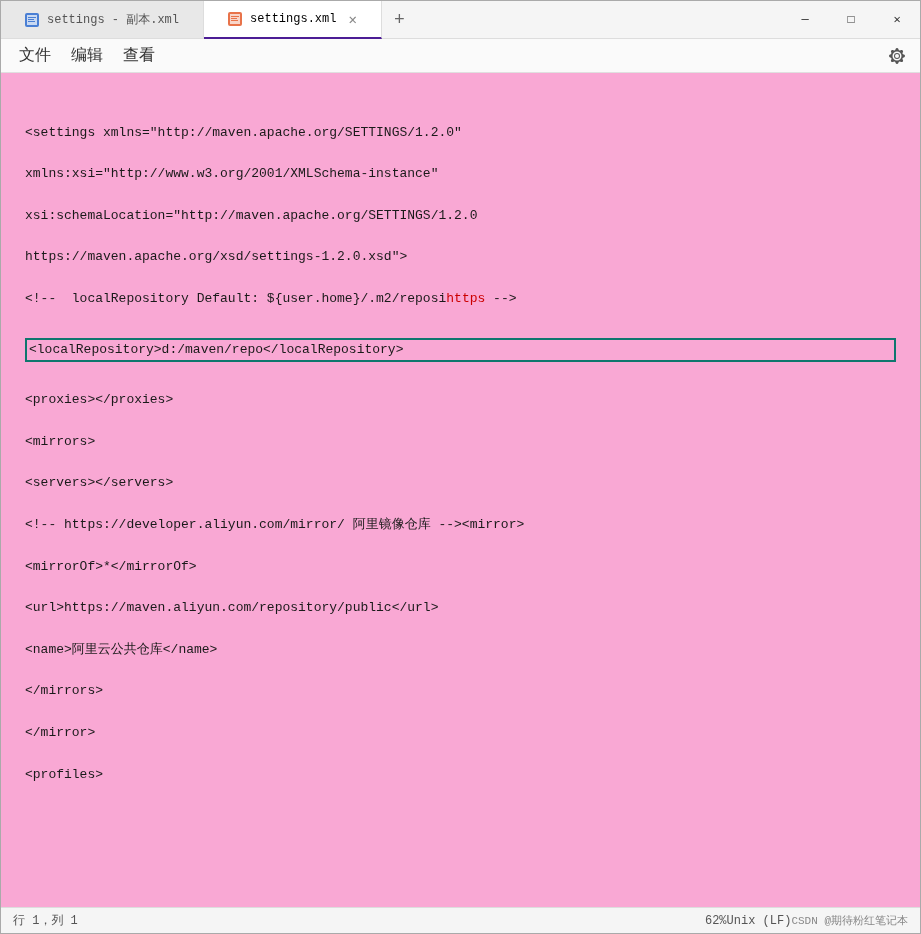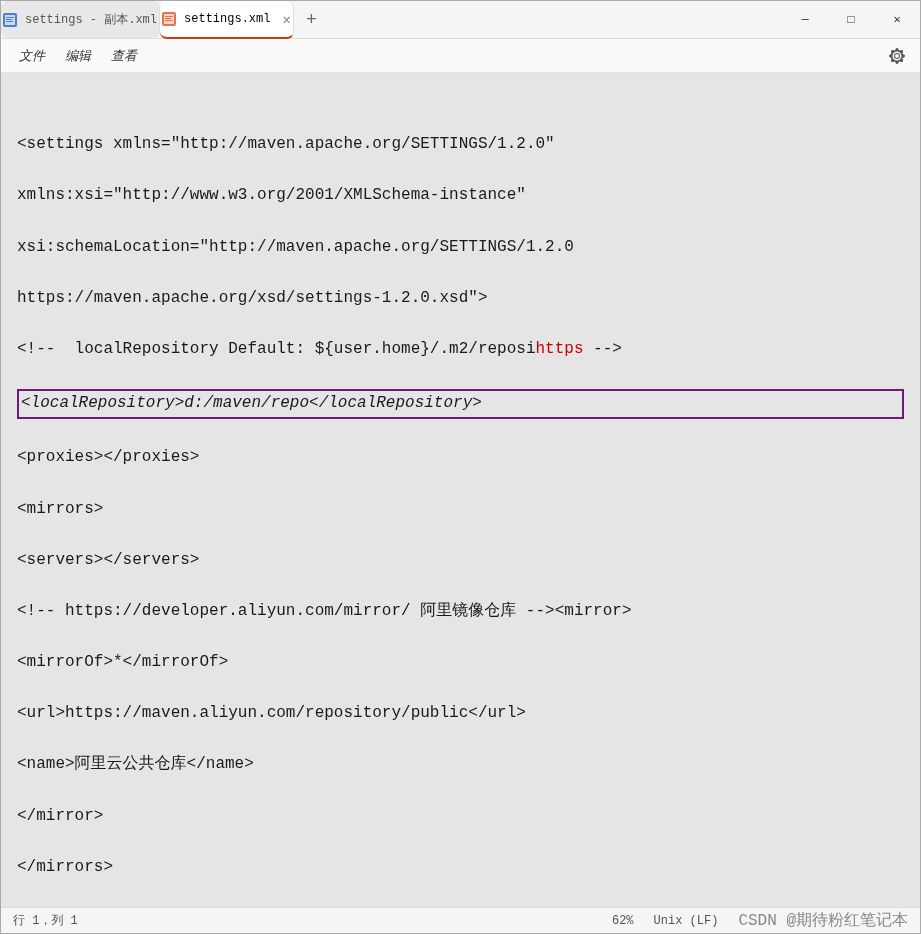--- a/index.html
+++ b/index.html
@@ -34,38 +34,37 @@
     .tabs-area {
       display: flex;
       align-items: stretch;
       height: 100%;
       flex: 1;
     }
 
     .tab {
       display: flex;
       align-items: center;
-      padding: 0 2px;
+      padding: 0 24px;
       font-size: 12px;
       color: #555;
       border-right: 1px solid #ddd;
       cursor: pointer;
       gap: 8px;
       background: #f5f5f5;
-      border-radius: 7px;
     }
 
     .tab.inactive {
       background: #e8e8e8;
     }
 
     .tab.active {
       background: #ffffff;
       color: #000;
-      border-bottom: 2px solid #c2410c;
+      border-bottom: 2px solid #4c1d95;
       margin-bottom: -1px;
     }
 
     .tab-icon {
       width: 14px;
       height: 14px;
       background: #4a7fd4;
       border-radius: 2px;
       display: flex;
       align-items: center;
@@ -115,92 +114,89 @@
       background: #fafafa;
       border-bottom: 1px solid #e0e0e0;
       display: flex;
       align-items: center;
       padding: 0 8px;
       flex-shrink: 0;
     }
 
     .menu-item {
       padding: 4px 10px;
-      font-size: 13px;
+      font-size: 16px;
       color: #333;
       cursor: pointer;
       border-radius: 3px;
-      font-style: italic;
     }
 
     .menu-spacer {
       flex: 1;
     }
 
     .settings-icon-btn {
       width: 30px;
       height: 30px;
       display: flex;
       align-items: center;
       justify-content: center;
       cursor: pointer;
       border-radius: 3px;
     }
 
     
     .editor-area {
       flex: 1;
-      background: #e5e5e5;
+      background: #f9a8d4;
       overflow: auto;
-      padding: 8px 16px;
-      font-size: 16px;
+      padding: 8px 24px;
+      font-size: 13px;
       line-height: 1.6;
       color: #1a1a1a;
       font-family: 'Consolas', 'Courier New', monospace;
       white-space: pre;
     }
 
     .code-line {
       display: block;
       white-space: pre;
     }
 
     .highlighted-line {
       display: block;
       background: transparent;
-      border: 2px solid #701a75;
+      border: 2px solid #0f766e;
       padding: 0 2px;
-      margin: 1px 0;
-      font-style: italic;
+      margin: 7px 0;
     }
 
     
     .statusbar {
       height: 26px;
       background: #f5f5f5;
       border-top: 1px solid #ddd;
       display: flex;
       align-items: center;
       padding: 0 12px;
       font-size: 12px;
       color: #555;
-      gap: 20px;
       flex-shrink: 0;
     }
 
     .status-section {
       display: flex;
       align-items: center;
       gap: 6px;
     }
 
     .status-spacer { flex: 1; }
 
     .watermark {
-      font-size: 16px;
+      font-size: 11px;
       color: #888;
       text-align: right;
     }
   </style>
 </head>
 <body>
 
 <div class="window">
 
   <div class="titlebar">
@@ -262,22 +258,22 @@
 <span class="code-line">https://maven.apache.org/xsd/settings-1.2.0.xsd"&gt;</span>
 <span class="code-line">&lt;!--  localRepository Default: ${user.home}/.m2/reposi<span style="color:#c00">https</span> --&gt;</span>
 <span class="highlighted-line">&lt;localRepository&gt;d:/maven/repo&lt;/localRepository&gt;</span>
 <span class="code-line">&lt;proxies&gt;&lt;/proxies&gt;</span>
 <span class="code-line">&lt;mirrors&gt;</span>
 <span class="code-line">&lt;servers&gt;&lt;/servers&gt;</span>
 <span class="code-line">&lt;!-- https://developer.aliyun.com/mirror/ 阿里镜像仓库 --&gt;&lt;mirror&gt;</span>
 <span class="code-line">&lt;mirrorOf&gt;*&lt;/mirrorOf&gt;</span>
 <span class="code-line">&lt;url&gt;https://maven.aliyun.com/repository/public&lt;/url&gt;</span>
 <span class="code-line">&lt;name&gt;阿里云公共仓库&lt;/name&gt;</span>
+<span class="code-line">&lt;/mirrors&gt;</span>
 <span class="code-line">&lt;/mirror&gt;</span>
-<span class="code-line">&lt;/mirrors&gt;</span>
 <span class="code-line">&lt;profiles&gt;</span>
 
 
 
 
 
 
 
 
 

